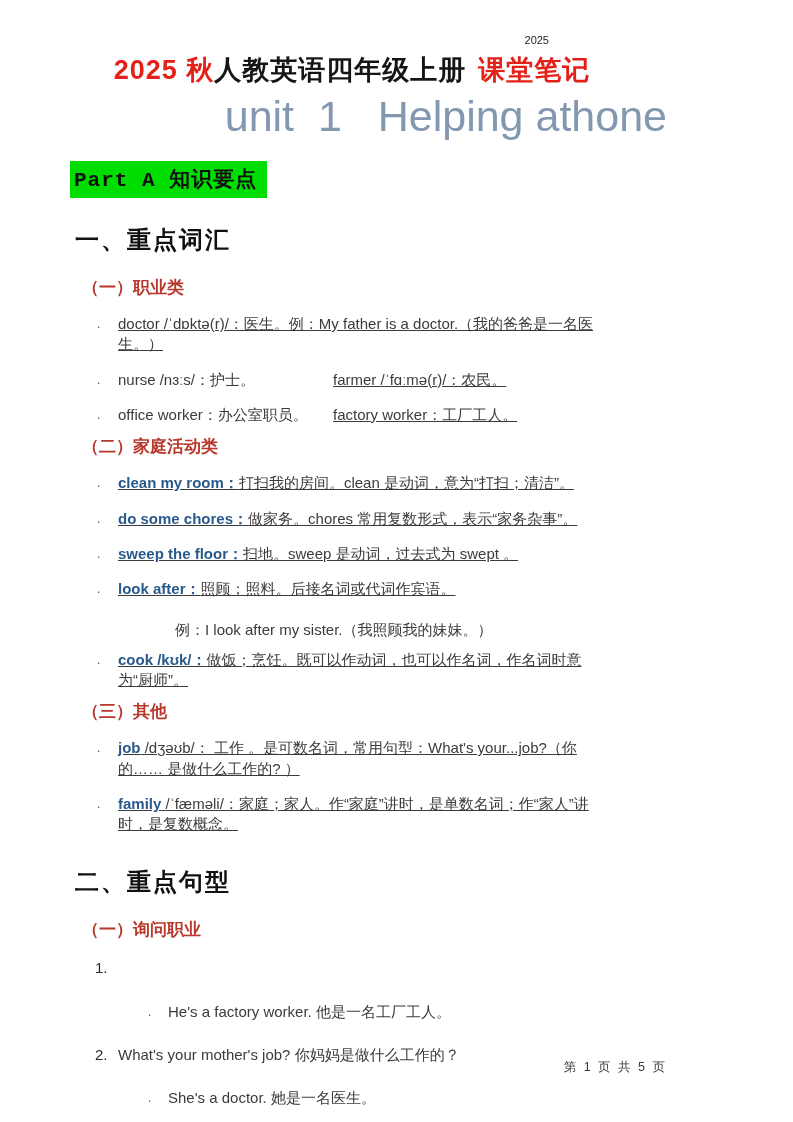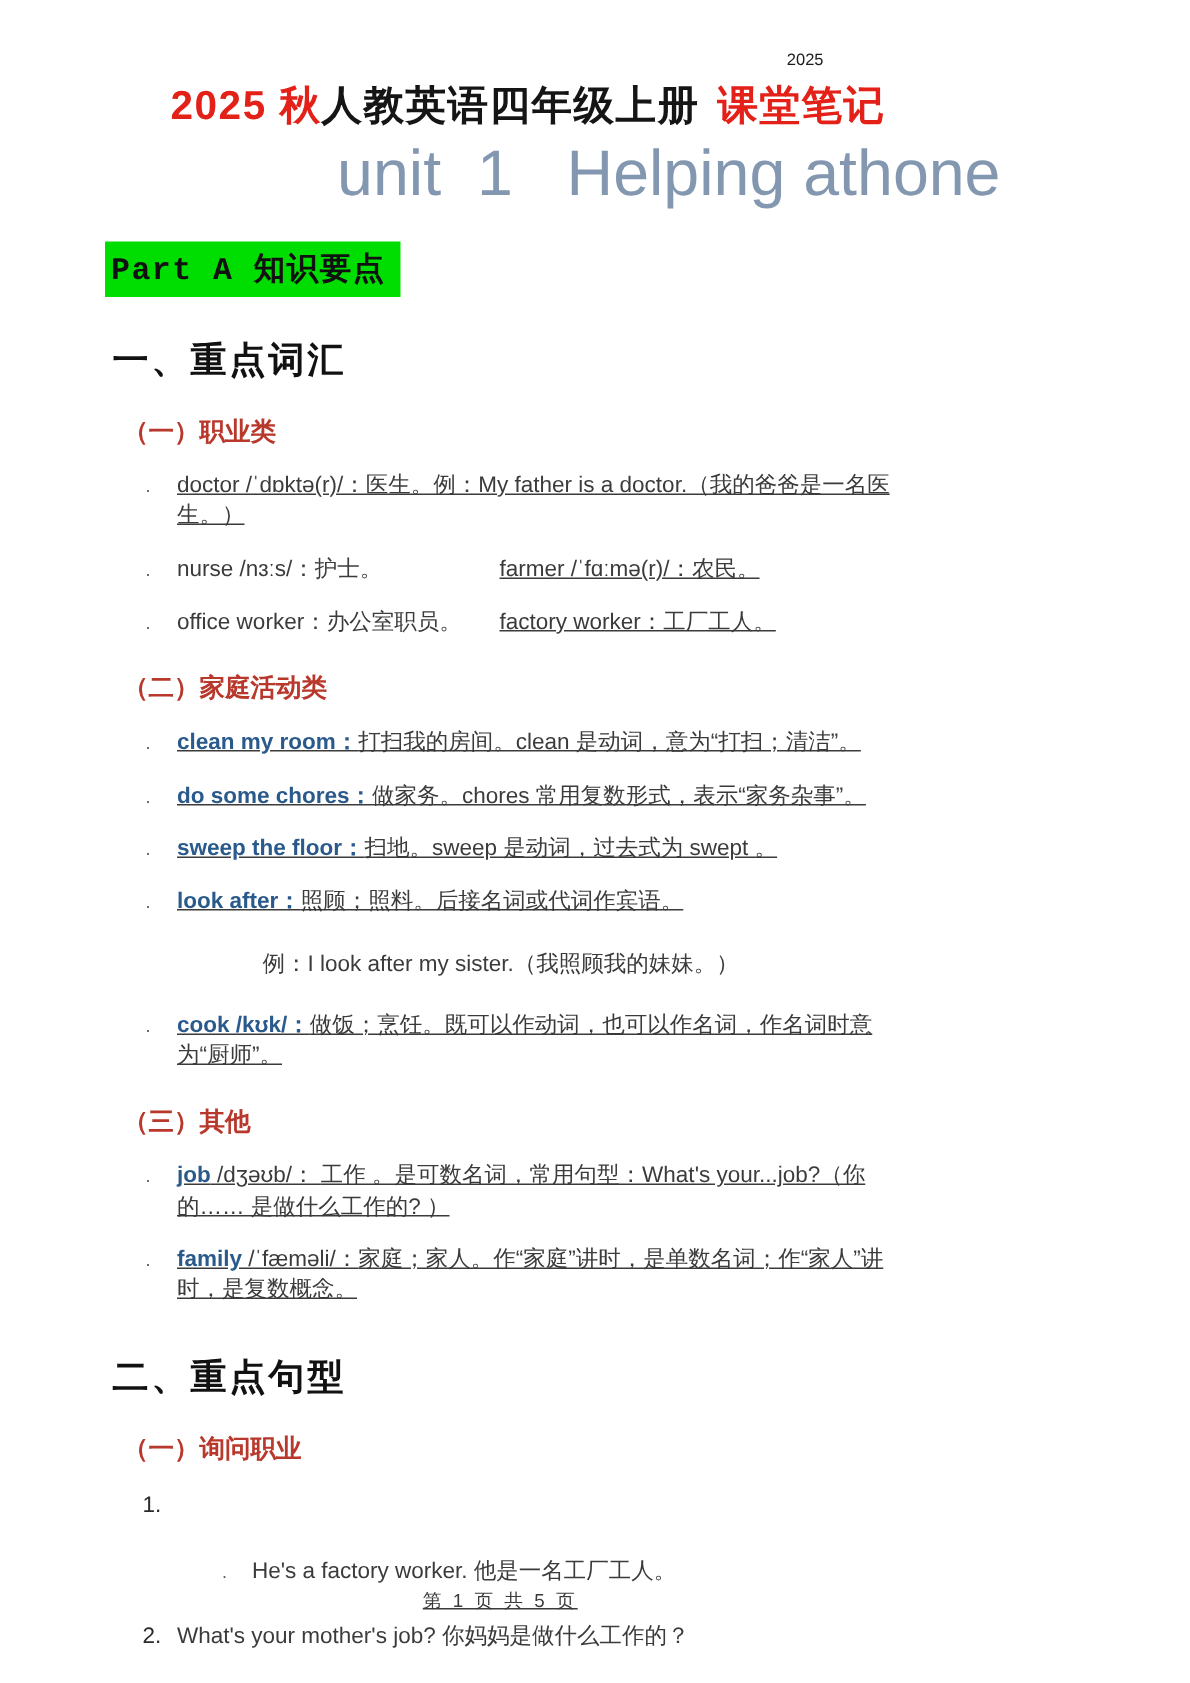--- a/index.html
+++ b/index.html
@@ -74,26 +74,25 @@
   }
   .q-num { flex:none; width:23px; color:#2b2b2b; }
   .answer {
     display:flex;
     margin:23px 65px 0 148px;
     font-size:15px; line-height:1.35;
   }
   .answer .dot { width:20px; }
   .footer {
     position:absolute; bottom:46px; left:0;
-    width:100%; text-align:center;
+    width:100%; text-align:right;
     font-size:12.5px; color:#3b3b3b;
     letter-spacing:2px;
-    text-decoration:underline;
   }
-  .mt-sec { margin-top:22px; }
+  .mt-sec { margin-top:10px; }
   .mt-big { margin-top:32px; }
 </style>
 </head>
 <body>
 
 <div class="page">
 
   <div class="year-mark">2025</div>
 
   <div class="doc-title"><span class="red">2025 秋</span><span>人教英语四年级上册</span><span class="gap"></span><span class="red">课堂笔记</span></div>

